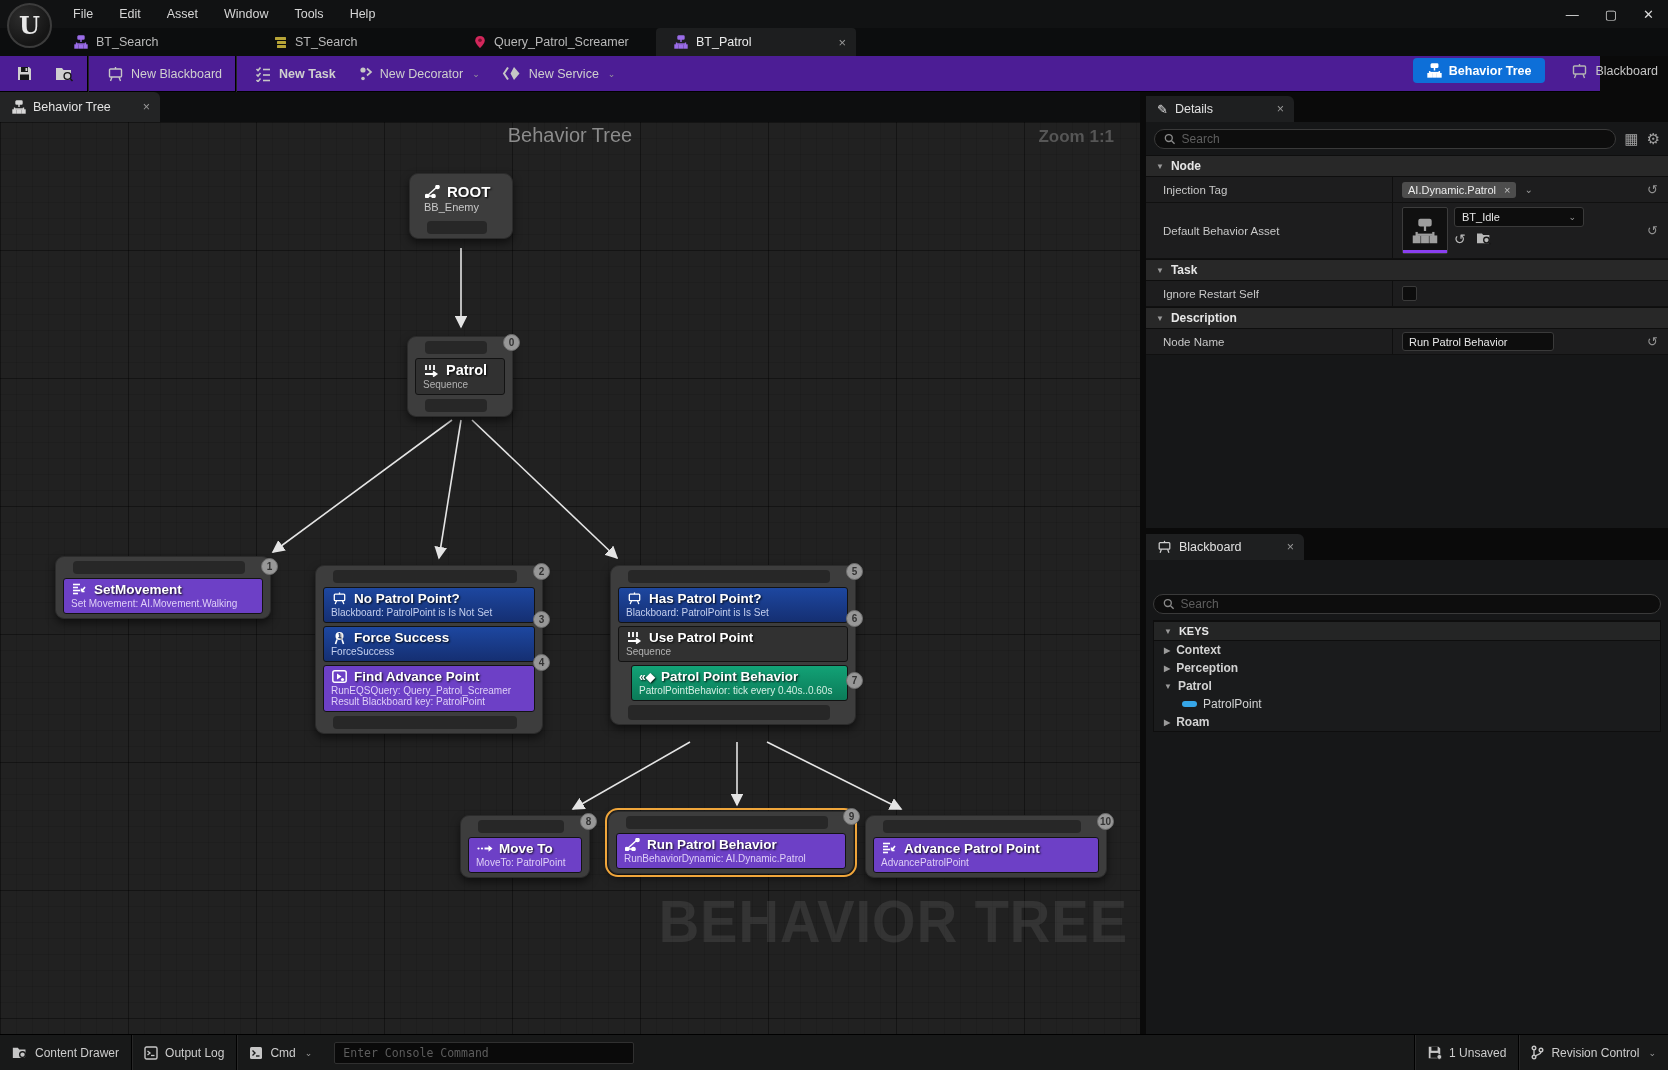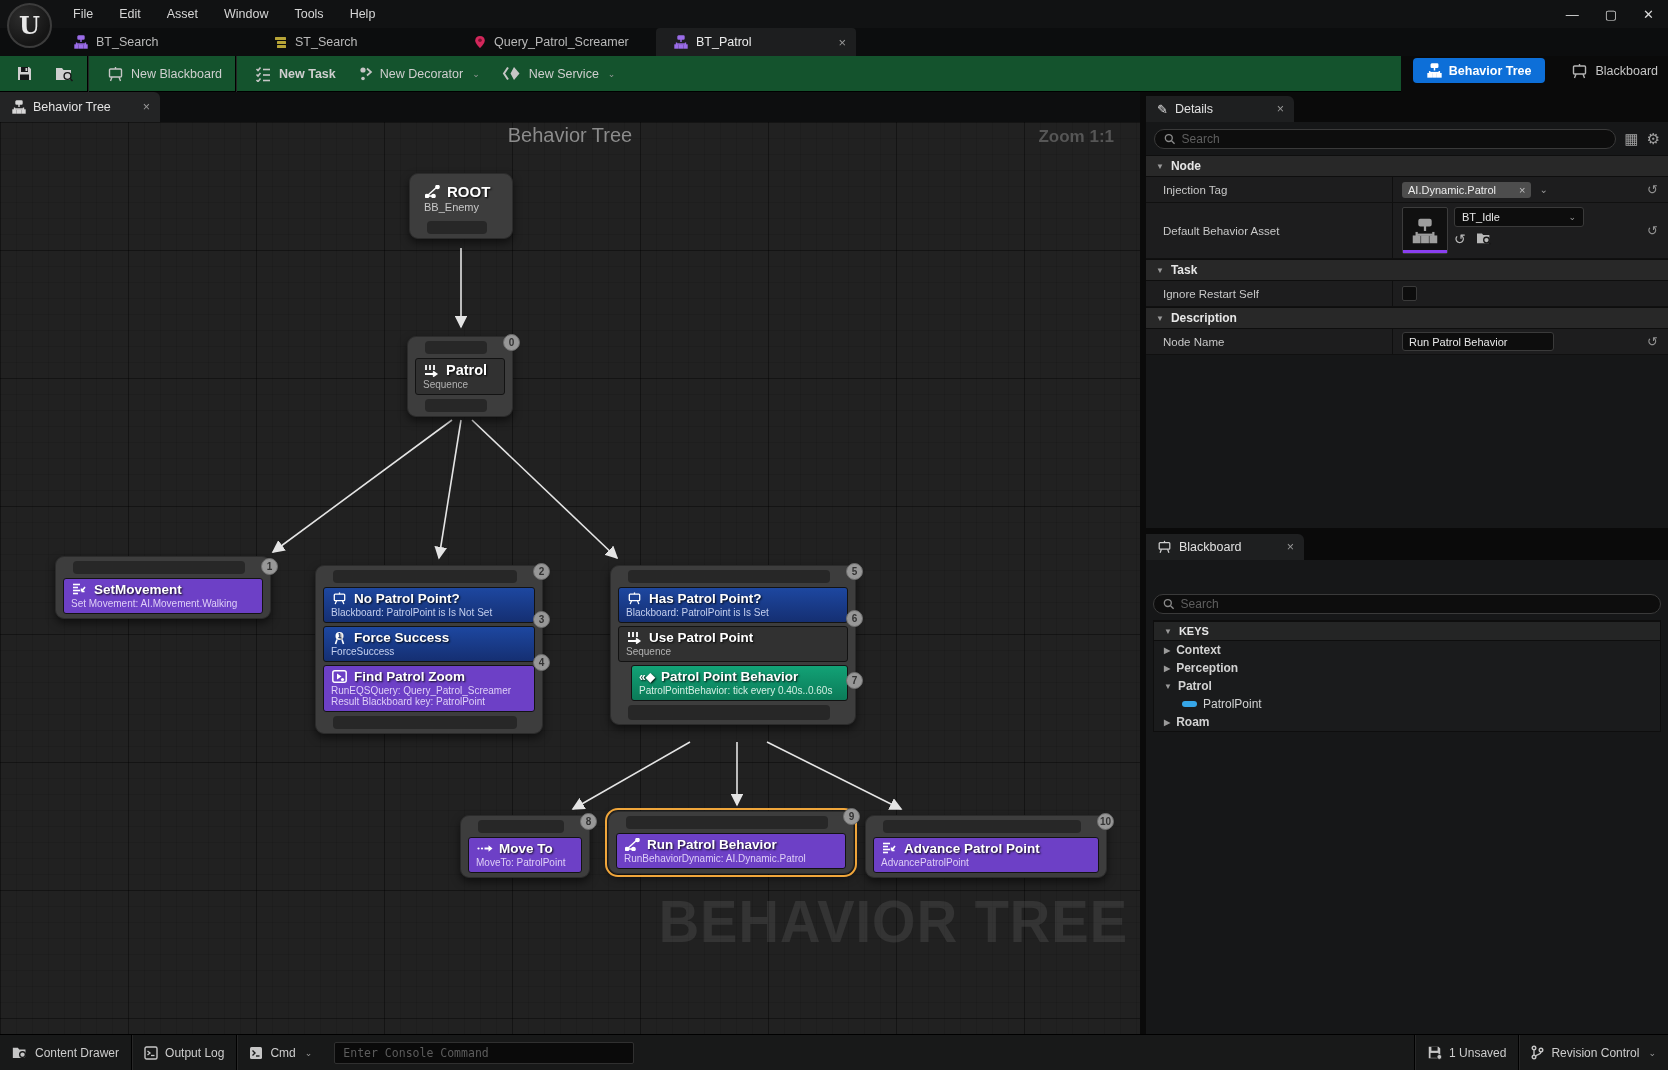--- a/index.html
+++ b/index.html
@@ -14,21 +14,21 @@
   .menu-item { padding:0 13px; line-height:28px; font-size:12.5px; color:#d6d6d6; }
   #wincontrols { right:6px; top:0; height:28px; display:flex; align-items:center; gap:26px; padding-right:8px; color:#dcdcdc; font-size:13px; }
 
   
   #tabstrip { left:0; top:28px; width:1668px; height:28px; background:#0c0d0e; }
   .atab { position:absolute; top:0; height:28px; width:200px; display:flex; align-items:center; gap:8px; padding:0 10px 0 18px; font-size:12.5px; color:#b9b9b9; }
   .atab.active { background:#1d1e1f; color:#ececec; border-radius:4px 4px 0 0; }
   .atab .close { margin-left:auto; color:#9a9a9a; font-size:13px; }
 
   
-  #toolbar { left:0; top:56px; width:1401px; height:36px; background:#14532d; border-bottom:1px solid #000; display:flex; align-items:center; }
+  #toolbar { left:0; top:56px; width:1600px; height:36px; background:#4c1d95; border-bottom:1px solid #000; display:flex; align-items:center; }
   .tbtn { display:flex; align-items:center; gap:7px; color:#cfcfcf; font-size:12.5px; padding:0 11px; height:36px; white-space:nowrap; }
   .tsep { width:1px; height:36px; background:#000; box-shadow:1px 0 0 #262626; margin:0 2px; }
   .chev { font-size:9px; color:#9a9a9a; margin-left:2px; }
   #toolbar-right { position:absolute; right:10px; top:58px; display:flex; align-items:center; gap:26px; }
   #bt-mode-btn { display:flex; align-items:center; gap:7px; background:#0d6fd8; color:#fff; font-weight:bold; font-size:12.5px; border-radius:4px; padding:5px 14px; }
   #bb-mode-btn { display:flex; align-items:center; gap:7px; color:#c6c6c6; font-size:12.5px; }
 
   
   #doc-strip { left:0; top:92px; width:1140px; height:30px; background:#0d0e0f; }
   #doc-tab { left:0; top:92px; width:160px; height:30px; background:#232425; border-radius:0 6px 0 0; display:flex; align-items:center; gap:7px; padding:0 10px 0 12px; font-size:12.5px; color:#e2e2e2; }
@@ -64,21 +64,21 @@
   .panel-tab { position:absolute; height:26px; background:#1e1f20; border-radius:0 6px 0 0; display:flex; align-items:center; gap:7px; padding:0 10px 0 11px; font-size:12.5px; color:#e0e0e0; }
   .panel-tab .close { margin-left:auto; color:#989898; padding-left:14px; }
   .panel-body { position:absolute; background:#161718; }
   .searchpill { display:flex; align-items:center; gap:6px; background:#0d0d0d; border:1px solid #3a3a3a; border-radius:11px; height:20px; padding:0 9px; color:#5f5f5f; font-size:12px; }
   .sec-head { height:22px; background:#282828; border-top:1px solid #0e0e0e; border-bottom:1px solid #0e0e0e; display:flex; align-items:center; gap:7px; padding-left:10px; font-size:12px; font-weight:bold; color:#e6e6e6; }
   .tri { font-size:8px; color:#9a9a9a; }
   .prow { position:relative; display:flex; align-items:center; border-bottom:1px solid #101010; background:#1d1d1e; }
   .prow .plabel { width:246px; padding-left:17px; font-size:11.5px; color:#c8c8c8; flex:none; }
   .prow .pval { flex:1; border-left:1px solid #0f0f0f; align-self:stretch; display:flex; align-items:center; padding-left:9px; gap:6px; }
   .reset { position:absolute; right:10px; color:#909090; font-size:13px; }
-  .chip { background:#4d4d4d; border-radius:3px; padding:2px 6px; font-size:11px; color:#ececec; display:flex; align-items:center; gap:23px; }
+  .chip { background:#4d4d4d; border-radius:3px; padding:2px 6px; font-size:11px; color:#ececec; display:flex; align-items:center; gap:8px; }
   .chip .close { color:#c0c0c0; font-size:11px; }
   .ddown { background:#0d0d0d; border:1px solid #3a3a3a; border-radius:3px; height:20px; display:flex; align-items:center; padding:0 7px; font-size:11px; color:#e8e8e8; }
   .ddown .chev { margin-left:auto; }
   .txtin { background:#0d0d0d; border:1px solid #3a3a3a; border-radius:3px; height:19px; font-size:11px; color:#e8e8e8; padding:0 6px; font-family:"Liberation Sans",sans-serif; }
   .bbrow { display:flex; align-items:center; gap:6px; height:18px; padding-left:10px; font-size:12px; font-weight:bold; color:#d2d2d2; }
   .keypill { width:15px; height:6px; border-radius:3px; background:#36a6e8; flex:none; }
 
   
   #statusbar { left:0; top:1034px; width:1668px; height:36px; background:#181919; border-top:1px solid #000; display:flex; align-items:center; }
   .sbtn { display:flex; align-items:center; gap:7px; font-size:12px; color:#cdcdcd; padding:0 12px; height:36px; white-space:nowrap; }
@@ -389,21 +389,21 @@
     </div>
     <div class="nbody purple">
       <div class="ntitle">
         <span class="nicon">
             <svg width="15" height="13" viewBox="0 0 15 13">
               <rect x="0.8" y="0.8" width="13.4" height="11.4" rx="2" fill="none" stroke="#fff" stroke-width="1.5"></rect>
               <path d="M5 3.5 L9.5 6.5 L5 9.5 Z" fill="#fff"></path>
               <circle cx="10.5" cy="9.5" r="1.6" fill="#fff"></circle>
             </svg>
           </span>
-        <span>Find Patrol Zoom</span>
+        <span>Find Advance Point</span>
       </div>
       <div class="nsub">RunEQSQuery: Query_Patrol_Screamer</div>
       <div class="nsub" style="margin-top:0;">Result Blackboard key: PatrolPoint</div>
     </div>
     <div class="pin bottom"></div>
   </div>
 
   <div class="shell" style="left:610px; top:443px; width:246px;">
     <div class="badge" style="right:-8px; top:-3px;">5</div>
     <div class="badge" style="right:-8px; top:44px;">6</div>

